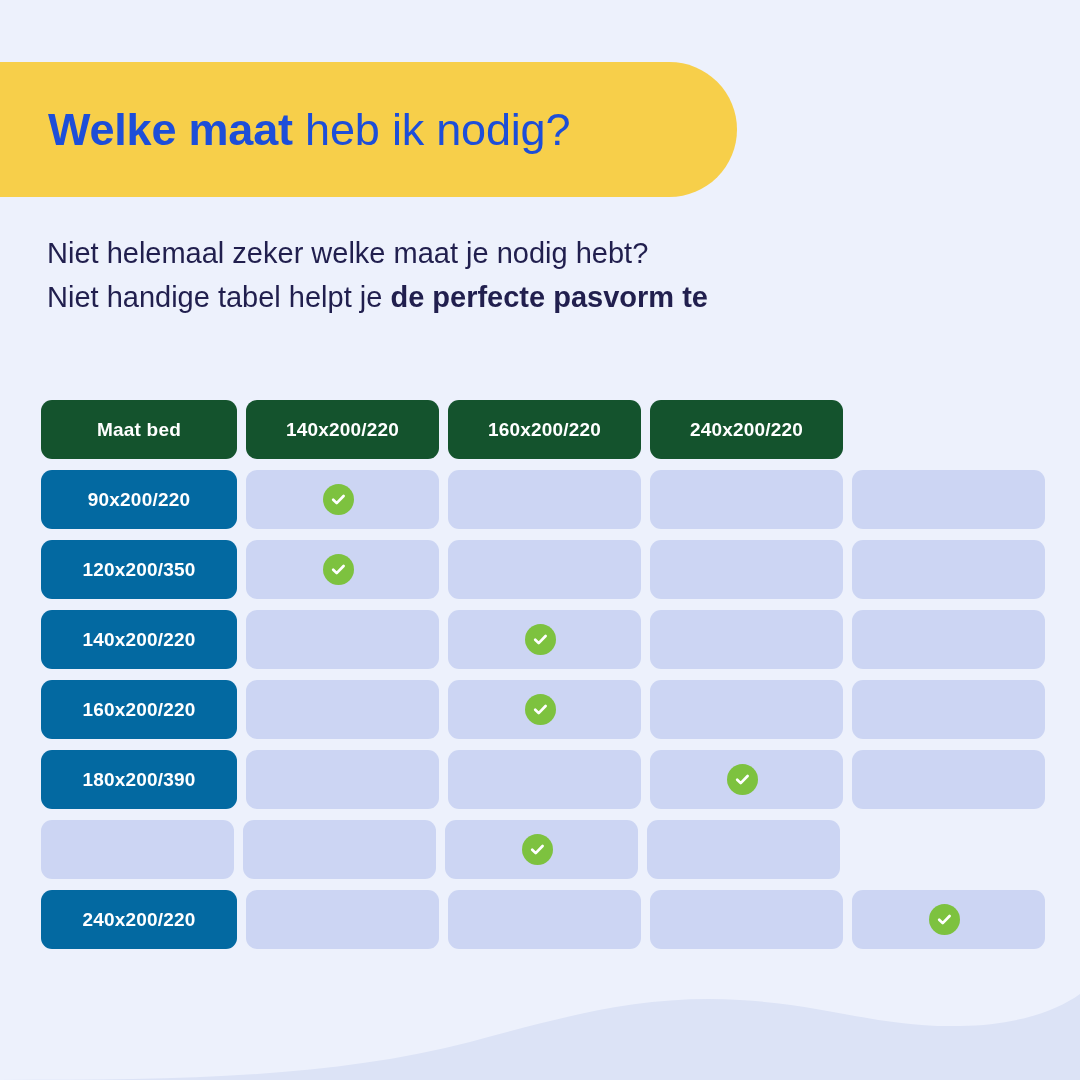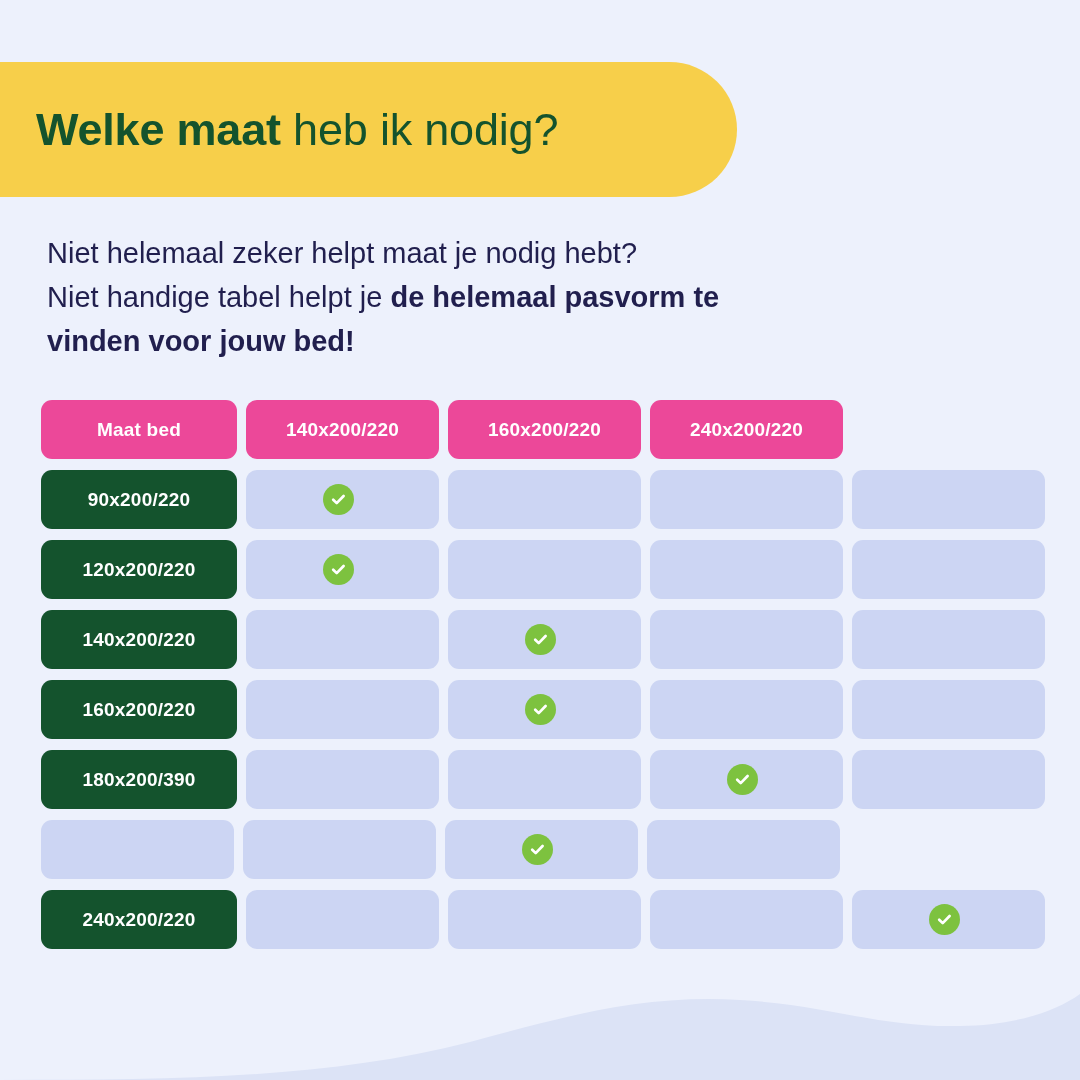--- a/index.html
+++ b/index.html
@@ -27,24 +27,24 @@
     left:0; top:62px;
     width:737px; height:135px;
     background:#f7cf4a;
     border-top-right-radius:68px;
     border-bottom-right-radius:68px;
     display:flex;
     align-items:center;
     z-index:2;
   }
   .banner-title{
-    margin-left:36px;
+    margin-left:48px;
     font-size:45px;
     line-height:1;
-    color:#14532d;
+    color:#1d4ed8;
     letter-spacing:-0.2px;
     white-space:nowrap;
   }
   .banner-title .strong{ font-weight:700; }
   .banner-title .light{ font-weight:400; }
 
   
   .intro{
     position:absolute;
     left:47px; top:232px;
@@ -75,33 +75,33 @@
     height:59px;
     border-radius:11px;
     display:flex;
     align-items:center;
     flex:0 0 auto;
   }
   .c-label{ width:196px; }
   .c-data { width:193px; }
 
   .head .cell{
-    background:#ec4899;
+    background:#14532d;
     justify-content:center;
   }
   .head .cell-text{
     color:#ffffff;
     font-size:19px;
     font-weight:700;
     letter-spacing:0.2px;
     white-space:nowrap;
   }
 
   .rowlabel{
-    background:#14532d;
+    background:#0369a1;
     justify-content:center;
   }
   .rowlabel .cell-text{
     color:#ffffff;
     font-size:19px;
     font-weight:700;
     letter-spacing:0.2px;
     white-space:nowrap;
   }
 
@@ -136,23 +136,22 @@
   </svg>
 </div>
 
 <div class="banner">
   <h1 class="banner-title">
     <span class="strong">Welke maat</span><span class="light"> heb ik nodig?</span>
   </h1>
 </div>
 
 <p class="intro">
-  <span>Niet helemaal zeker helpt maat je nodig hebt?</span><br>
-  <span>Niet handige tabel helpt je </span><span class="b">de helemaal pasvorm te</span><br>
-  <span class="b">vinden voor jouw bed!</span>
+  <span>Niet helemaal zeker welke maat je nodig hebt?</span><br>
+  <span>Niet handige tabel helpt je </span><span class="b">de perfecte pasvorm te</span><br>
 </p>
 
 <div class="table">
 
   <div class="row head">
     <div class="cell c-label">
       <span class="cell-text">Maat bed</span>
     </div>
     <div class="cell c-data">
       <span class="cell-text">140x200/220</span>
@@ -194,21 +193,21 @@
         <div class="cell c-data datacell">
           <span class="check hidden">
             <svg width="17" height="17" viewBox="0 0 17 17" aria-hidden="true">
               <path d="M3.2 8.7 L6.7 12.1 L13.6 5.0" fill="none" stroke="#ffffff" stroke-width="2.7" stroke-linecap="round" stroke-linejoin="round"></path>
             </svg>
           </span>
         </div>
       </div>
       <div class="row">
         <div class="cell c-label rowlabel">
-          <span class="cell-text">120x200/220</span>
+          <span class="cell-text">120x200/350</span>
         </div>
         <div class="cell c-data datacell">
           <span class="check">
             <svg width="17" height="17" viewBox="0 0 17 17" aria-hidden="true">
               <path d="M3.2 8.7 L6.7 12.1 L13.6 5.0" fill="none" stroke="#ffffff" stroke-width="2.7" stroke-linecap="round" stroke-linejoin="round"></path>
             </svg>
           </span>
         </div>
         <div class="cell c-data datacell">
           <span class="check hidden">

